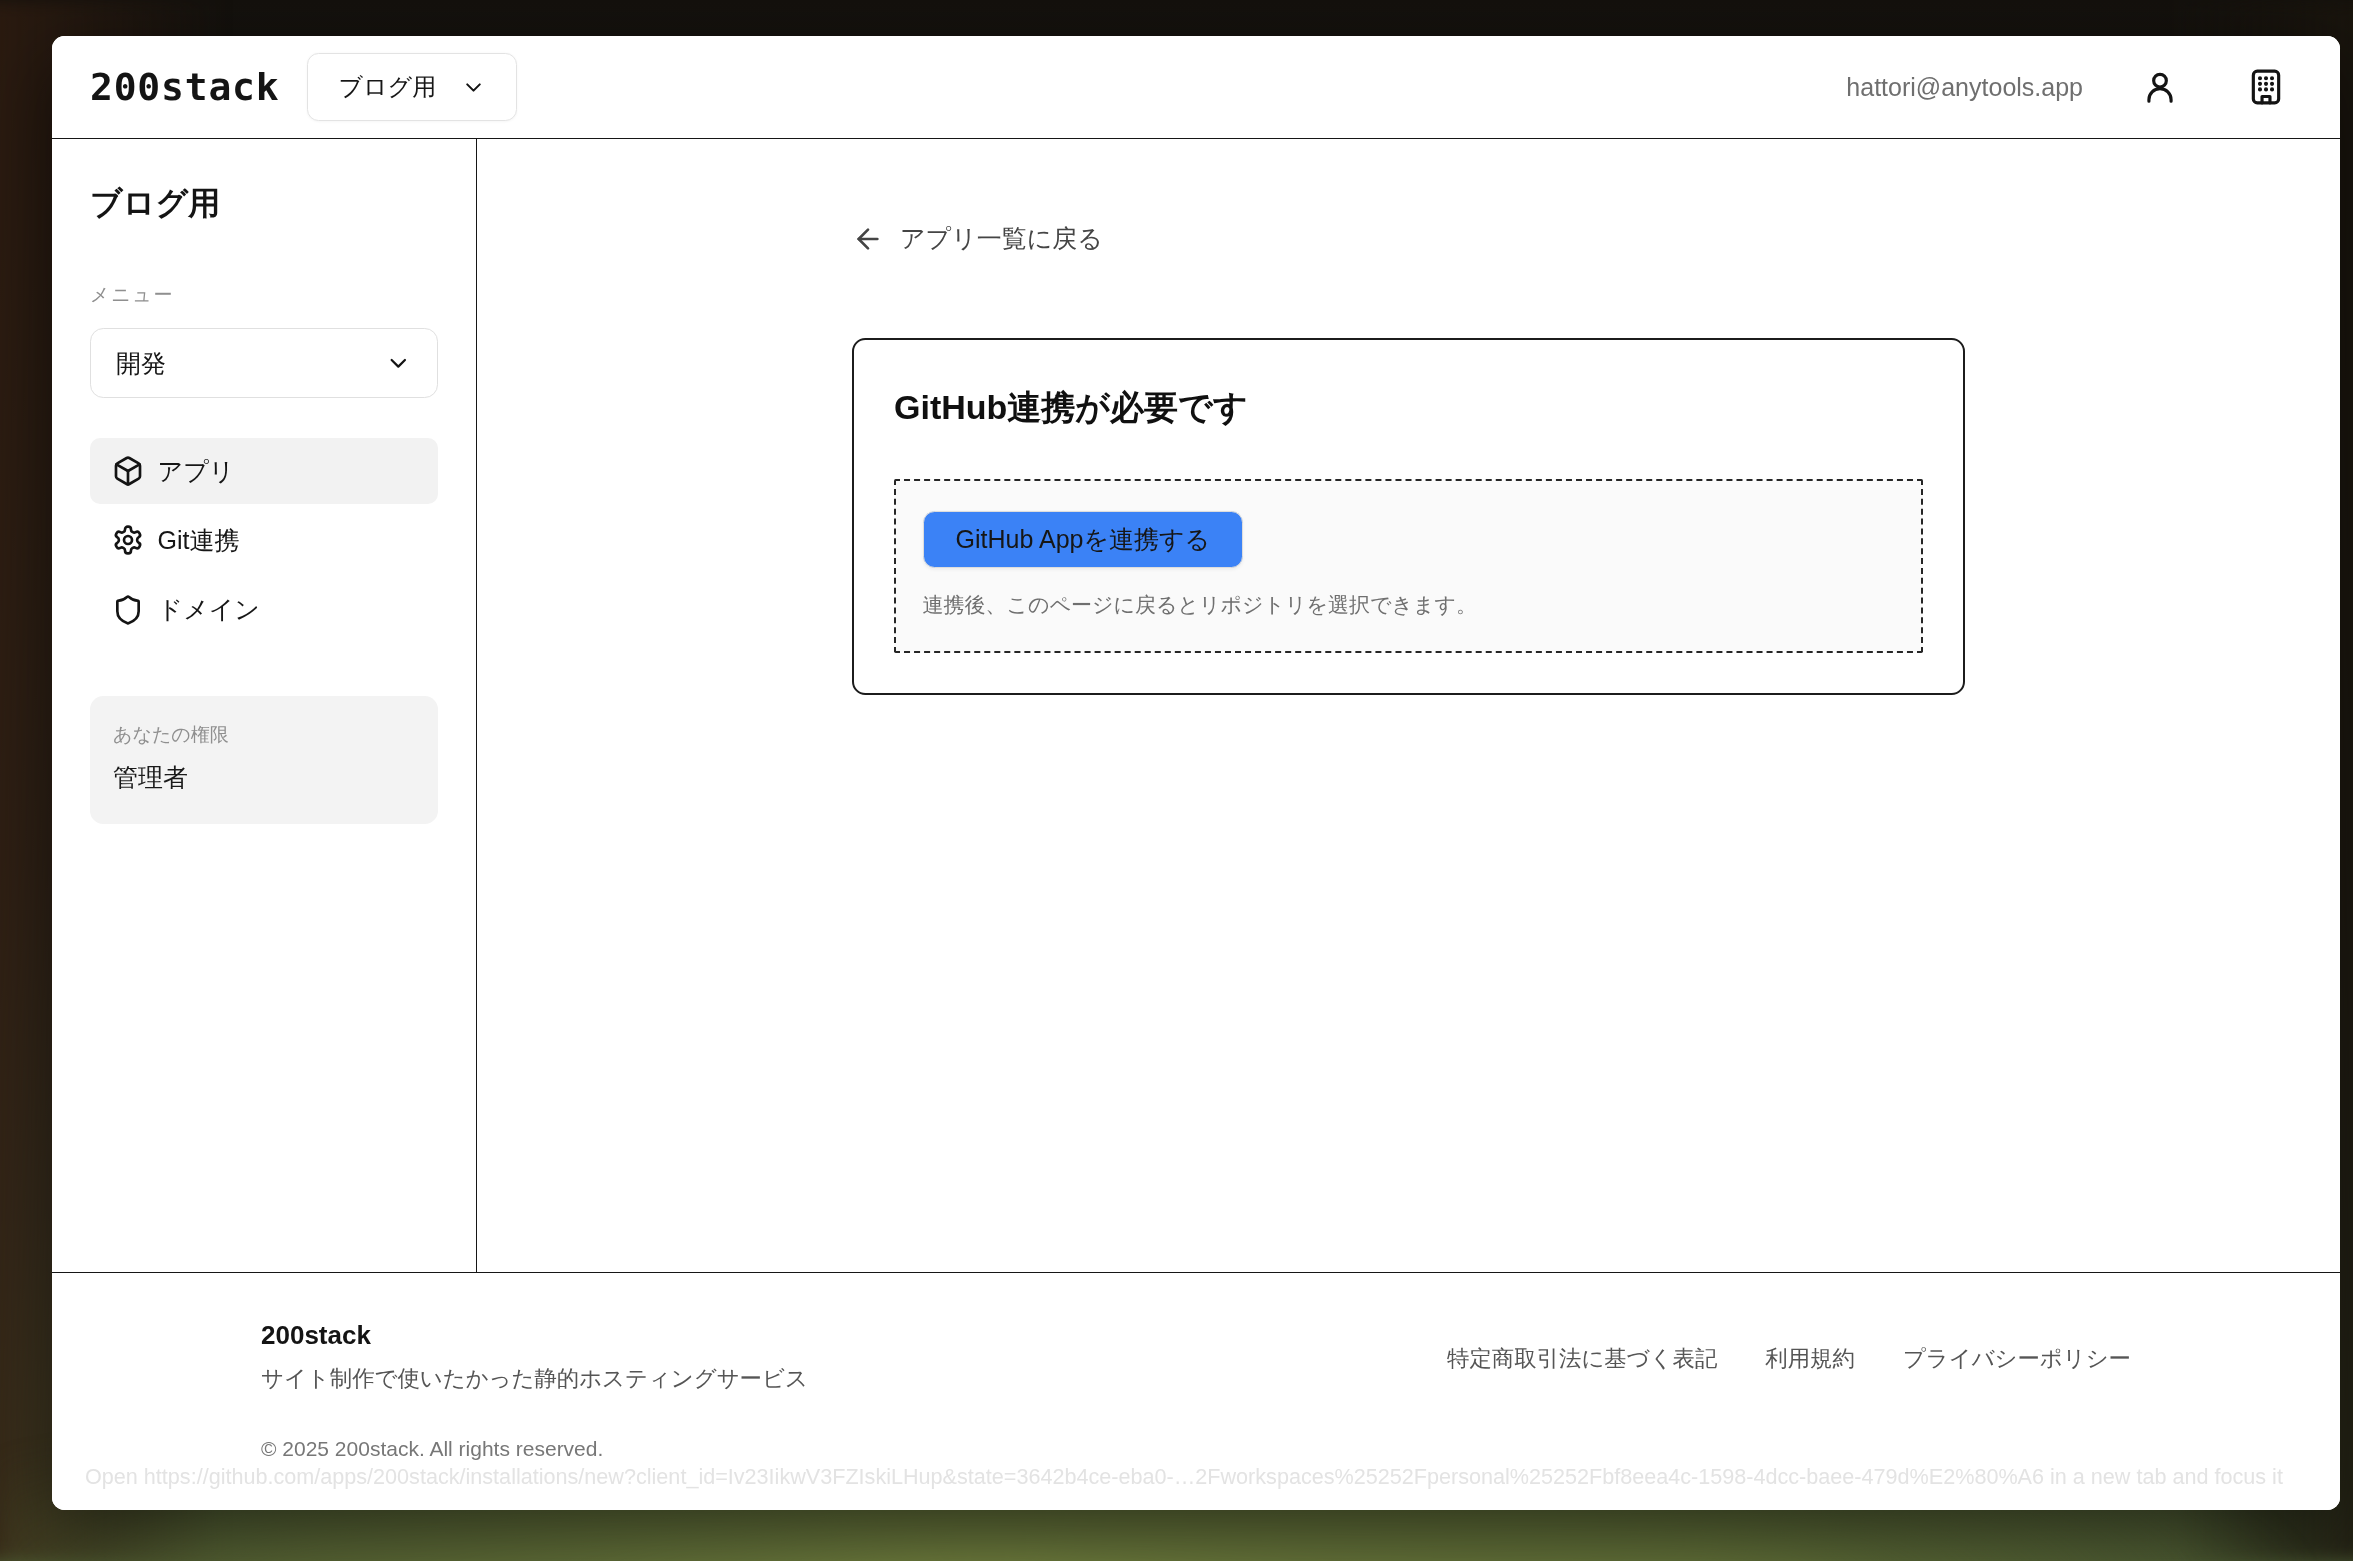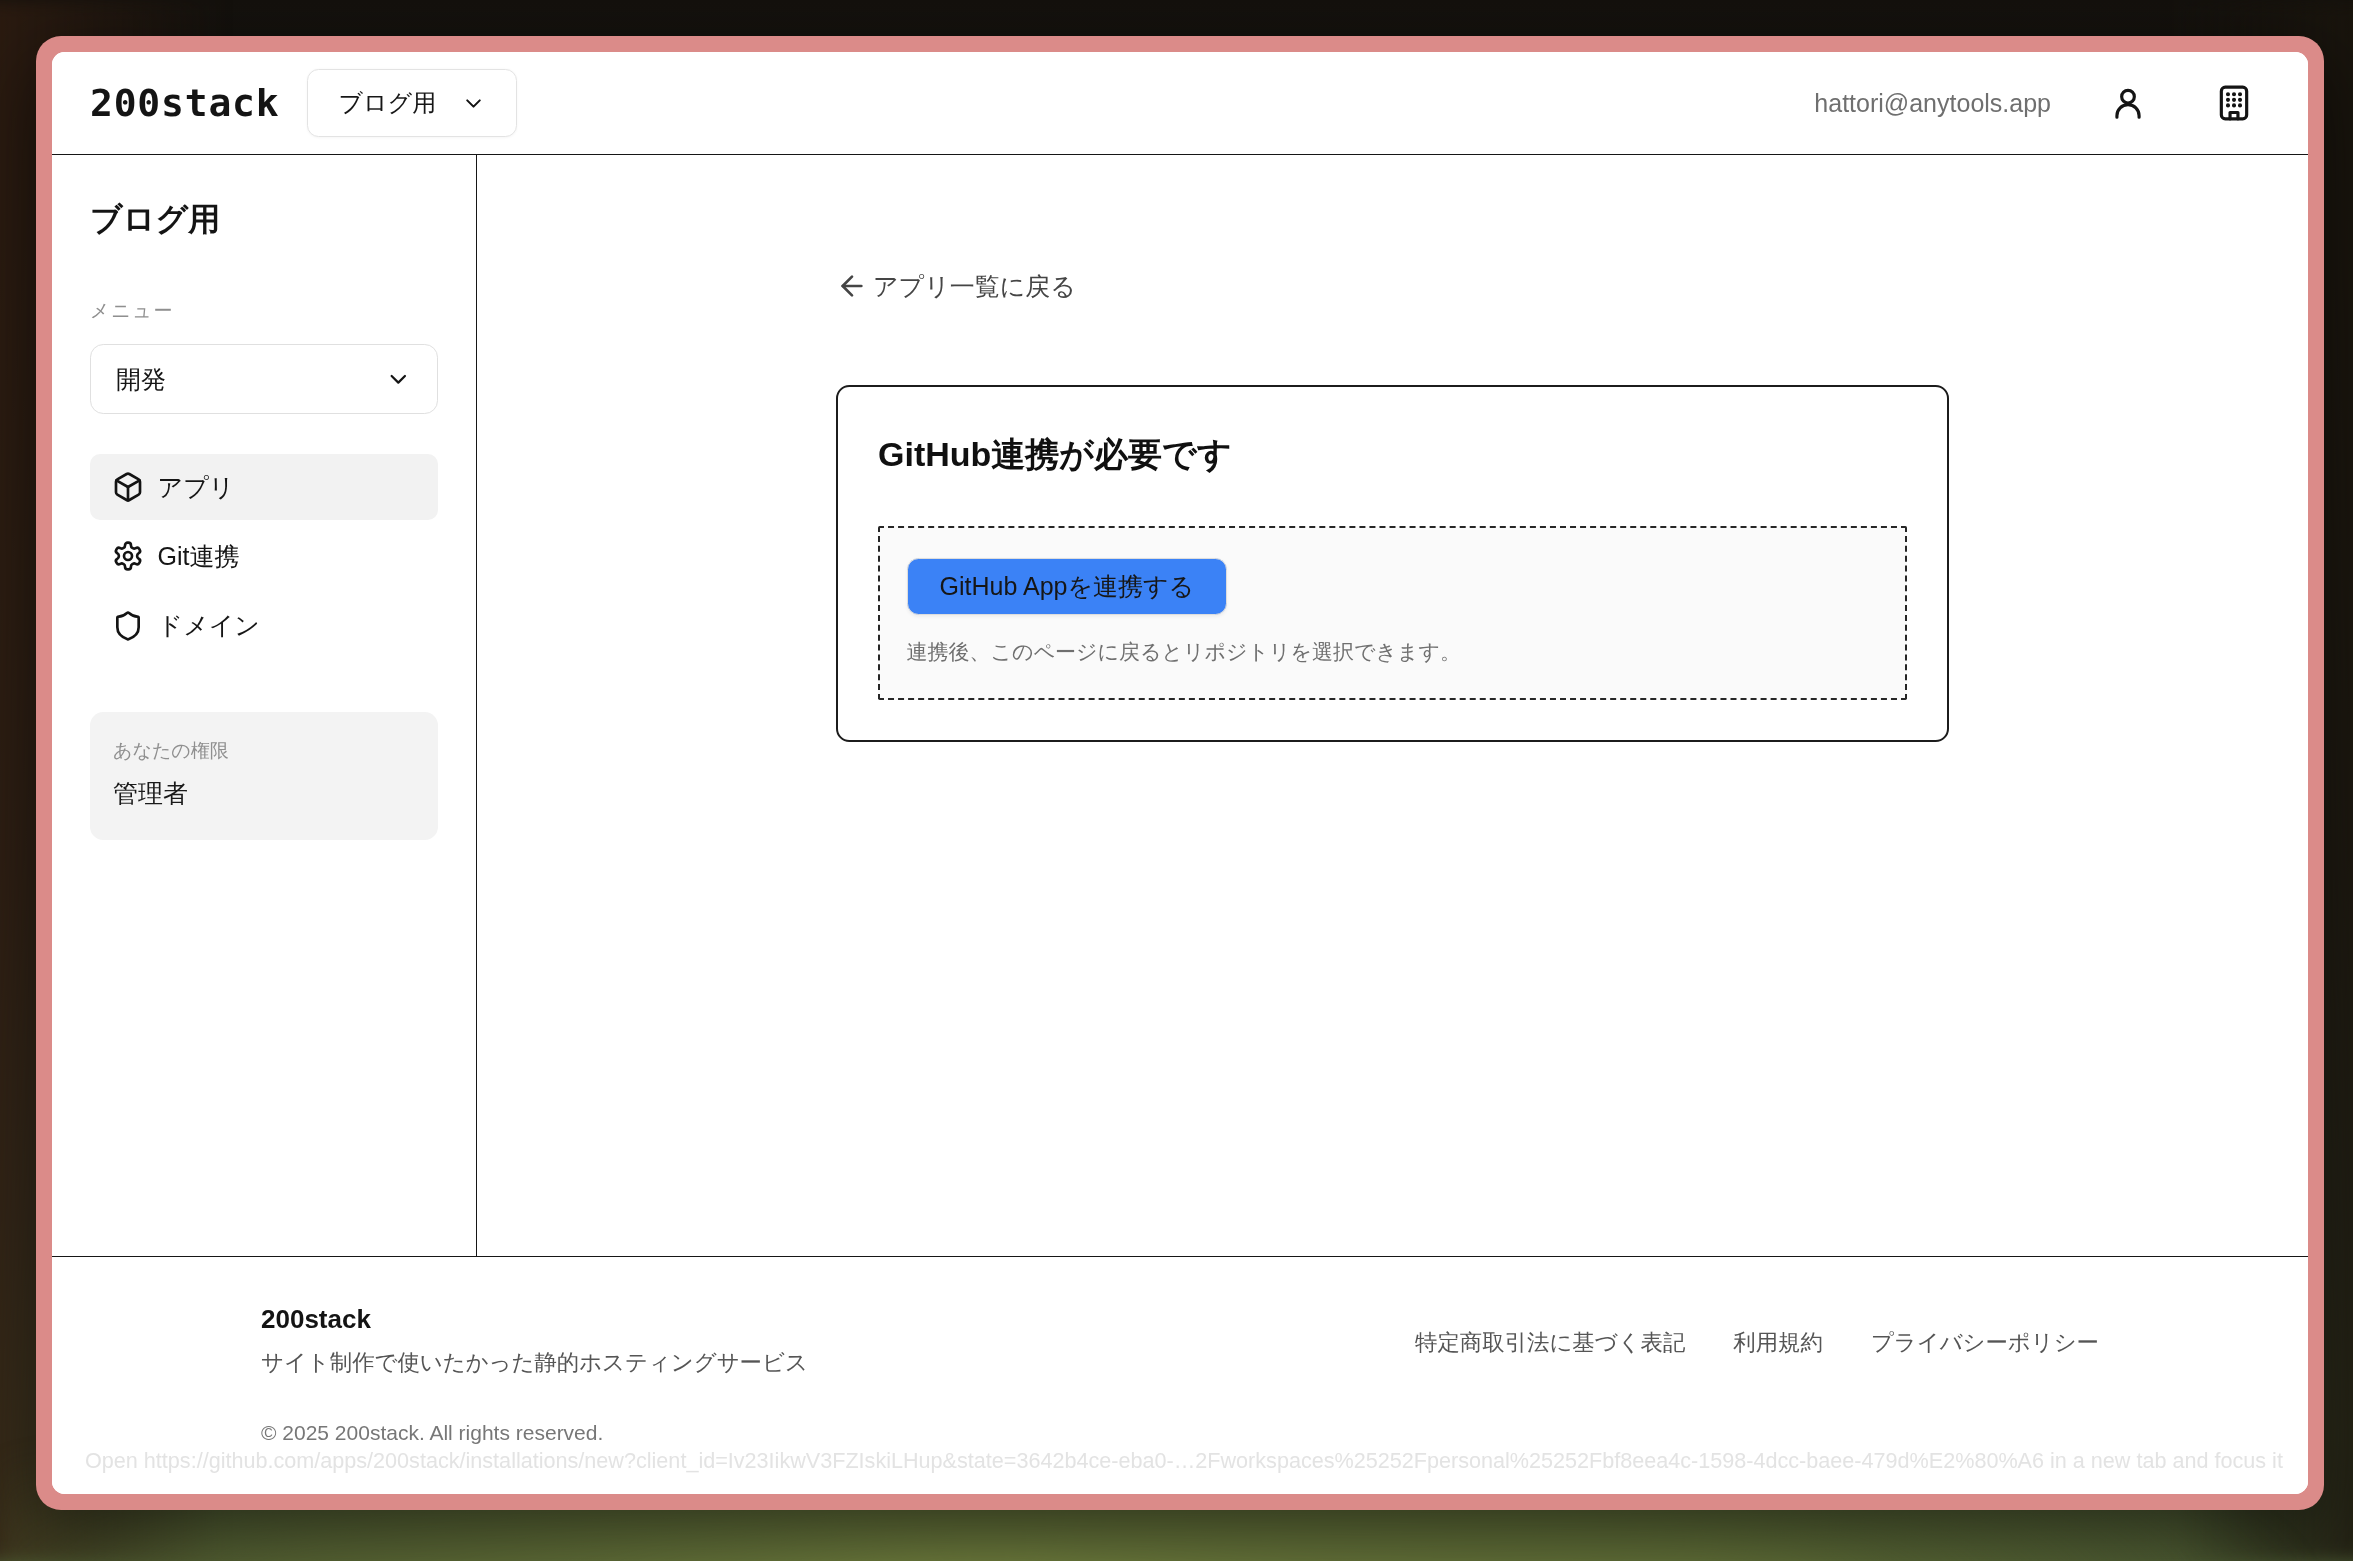--- a/index.html
+++ b/index.html
@@ -14,22 +14,22 @@
   .bg-trunk-right { position:absolute; right:-33px; top:0; width:216px; height:100%;
         background:linear-gradient(270deg,rgba(26,21,13,.95),rgba(26,21,13,0)); filter:blur(8.3px); }
   .bg-foliage { position:absolute; left:0; right:0; bottom:-25px; height:233px;
         background:
           radial-gradient(55% 130% at 42% 100%, rgba(124,139,66,.85), rgba(124,139,66,0) 70%),
           radial-gradient(38% 110% at 72% 100%, rgba(104,119,58,.75), rgba(104,119,58,0) 70%),
           radial-gradient(30% 100% at 12% 100%, rgba(90,100,50,.5), rgba(90,100,50,0) 70%);
         filter:blur(10px); }
 
   
-  .window { position:absolute; left:36px; top:36px; width:2288px; height:1474px;
-        background:#db8b89; border-radius:25px; padding:16px;
+  .window { position:absolute; left:52px; top:36px; width:2288px; height:1474px;
+        background:#db8b89; border-radius:25px; 
         box-shadow:0 25px 75px rgba(0,0,0,.55); }
   .window-inner { width:100%; height:100%; background:#fff; border-radius:12.5px;
         overflow:hidden; display:flex; flex-direction:column; position:relative; }
 
   
   .header { flex:none; height:103px; display:flex; align-items:center;
         padding:0 45px 0 38px; border-bottom:1.7px solid #161616; background:#fff; }
   .logo { font-family:"DejaVu Sans Mono",monospace; font-weight:800; font-size:38px;
         letter-spacing:0.8px; color:#141414; cursor:pointer; }
   .ws-btn { margin-left:28px; height:68px; display:inline-flex; align-items:center; gap:25px;
@@ -58,23 +58,23 @@
         border-radius:10px; font-size:25px; color:#161616; cursor:pointer; }
   .sb-item.active { background:#f2f2f2; }
   .sb-item svg { width:32px; height:32px; flex:none; }
   .perm-box { margin-top:53px; background:#f3f3f3; border-radius:13.3px; padding:26.6px 23px 30px; }
   .perm-label { font-size:19px; color:#8f8f8f; }
   .perm-value { margin-top:13.3px; font-size:25px; color:#1a1a1a; }
 
   
   .main { flex:1; min-width:0; }
   .main-col { width:1113px; margin:83px auto 0; }
-  .back-link { display:inline-flex; align-items:flex-start; gap:5px; font-size:25px;
+  .back-link { display:inline-flex; align-items:flex-end; gap:16px; font-size:25px;
         color:#454545; cursor:pointer; background:none; border:none;
-        font-family:inherit;margin-top:32px; }
+        font-family:inherit; }
   .back-link svg { width:32px; height:32px; stroke:#454545; }
   .card { margin-top:80px; background:#fff; border:2.5px solid #1c1c1c; border-radius:13.3px;
         padding:45px 40px 40px; }
   .card-title { font-size:34px; font-weight:700; color:#101010; }
   .card-sub { margin-top:20px; font-size:23px; color:#555; }
   .dashed-box { margin-top:48px; border:2.5px dashed #262626; background:#fafafa;
         border-radius:1.7px; padding:30px 26.6px 32px; }
   .connect-btn { height:57px; background:#3b82f6; border:1.7px solid #ddd; border-radius:11.6px;
         padding:0 32px; font-size:25px; font-weight:500; color:#161616; cursor:pointer;
         font-family:inherit; box-shadow:0 1.7px 3.3px rgba(0,0,0,.05); }

